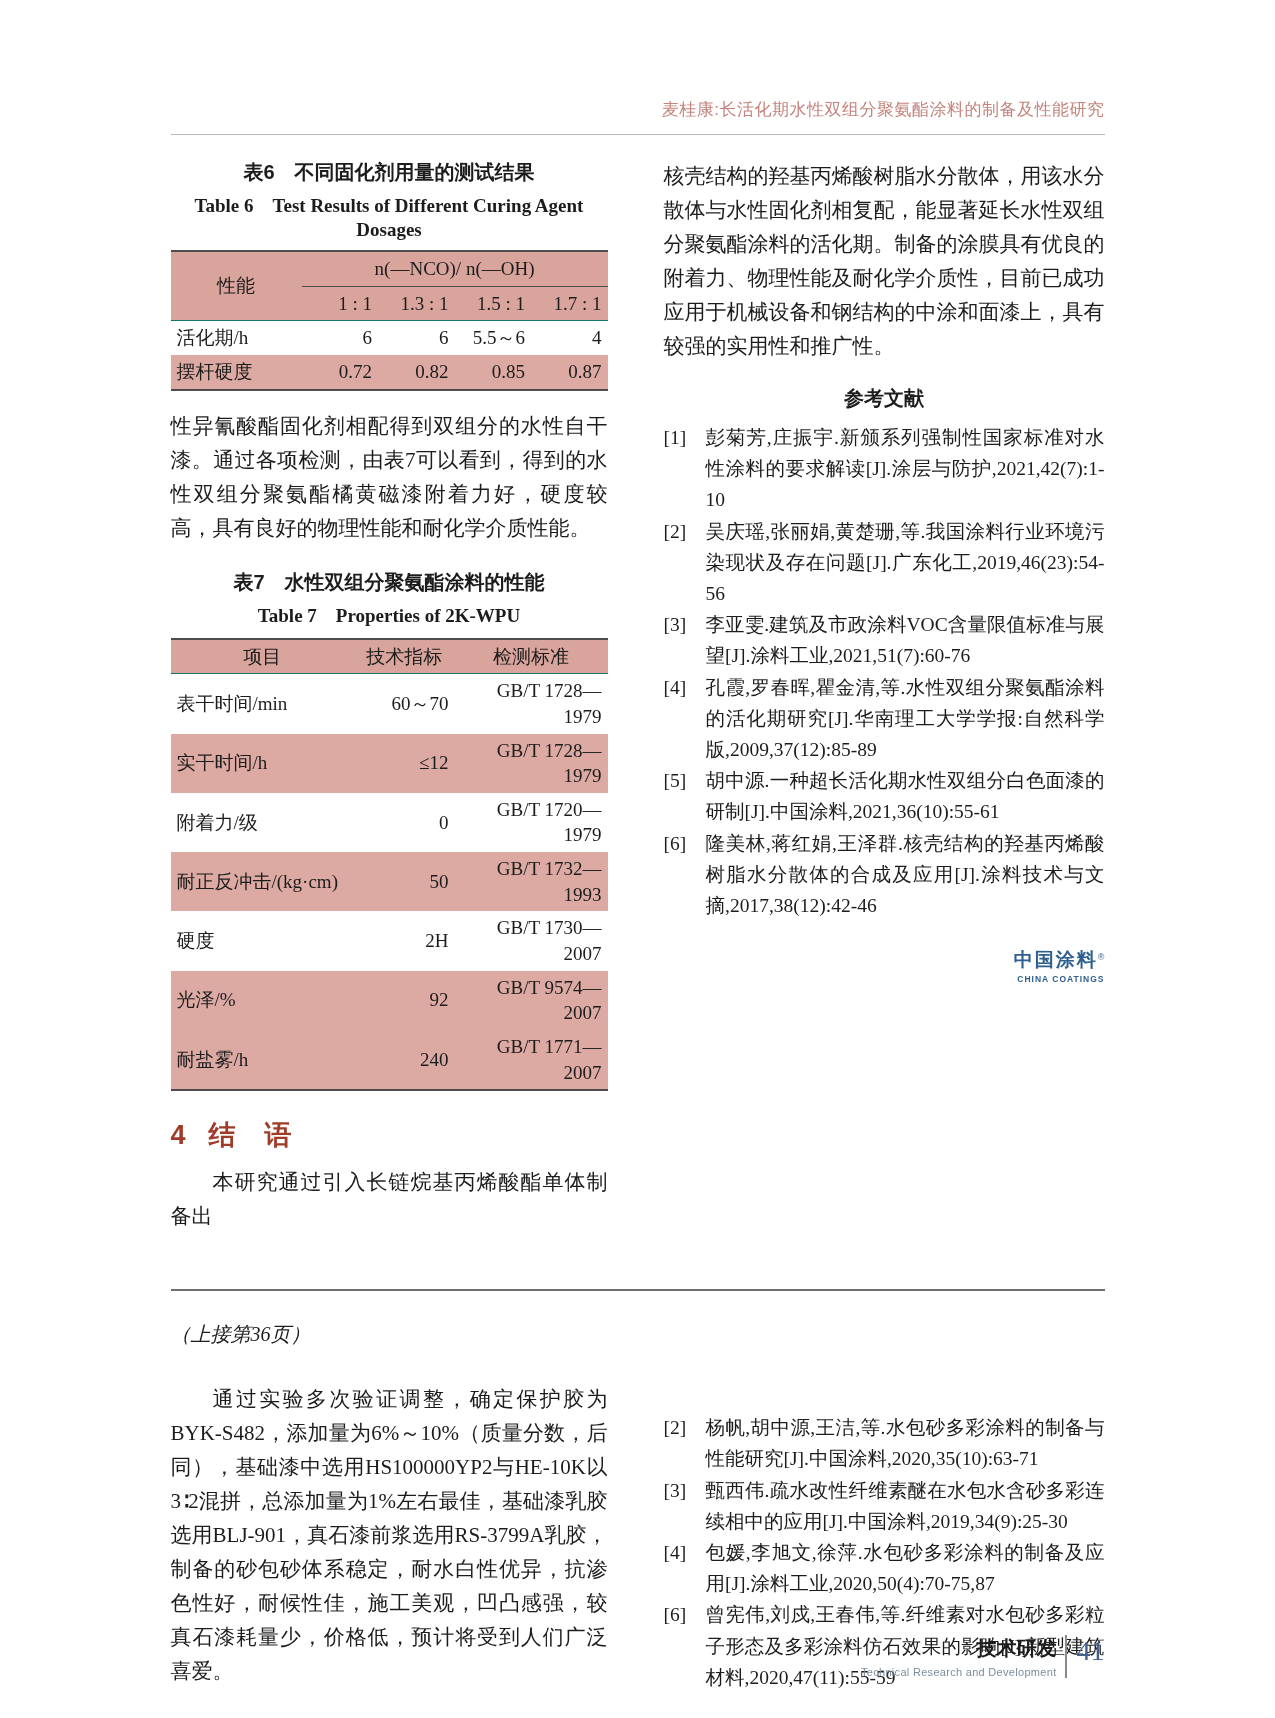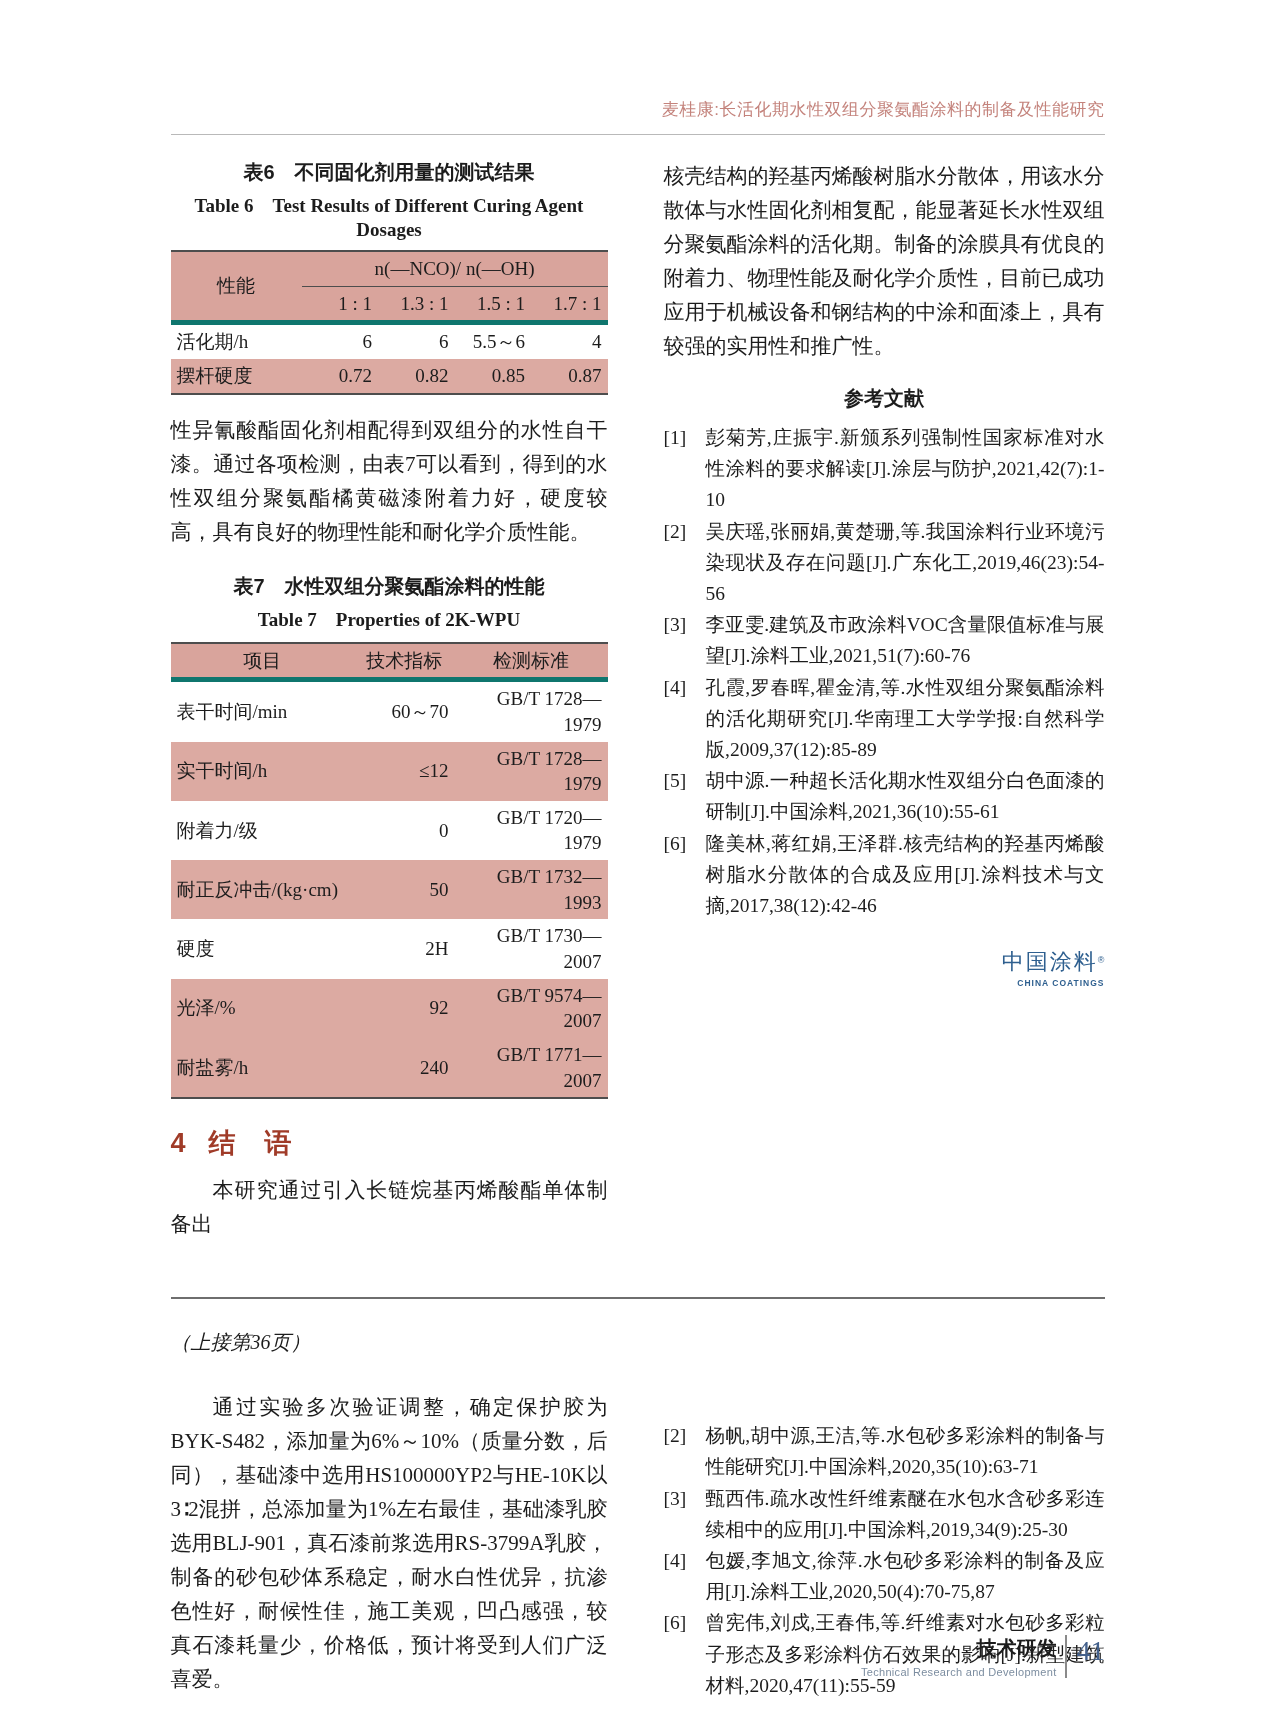--- a/index.html
+++ b/index.html
@@ -41,21 +41,21 @@
 
   
   table.tbl {
     width:100%; border-collapse:collapse;
     font-size:19px; line-height:1.35;
     border-top:2px solid #4d4d4d; border-bottom:2px solid #4d4d4d;
   }
   table.tbl th, table.tbl td { padding:4px 6px; font-weight:normal; }
   .hdr-bg { background:#d9a49c; }
   tr.row-pink td { background:#dcaaa2; }
-  table.tbl thead { border-bottom:5px solid #0f766e; }
+  table.tbl thead { border-bottom:1px solid #0f766e; }
   th.group-span { border-bottom:1px solid #4d4d4d; text-align:center; }
   th.perf-col { text-align:center; vertical-align:middle; }
   td.val, th.val { text-align:right; }
   td.lbl { text-align:left; padding-left:14px; }
   .t6 col.c0 { width:30%; } .t6 col.cv { width:17.5%; }
   .t7 col.c0 { width:42%; } .t7 col.c1 { width:23%; } .t7 col.c2 { width:35%; }
   .t7 th { text-align:center; }
 
   
   .para {
@@ -77,21 +77,21 @@
     font-family:"Liberation Sans", sans-serif;
     font-weight:bold; font-size:20px; text-align:center;
     margin:22px 0 10px 0;
   }
   .ref-item { display:flex; font-size:19.5px; line-height:1.6; text-align:justify; }
   .ref-num { flex:0 0 42px; }
   .ref-text { flex:1 1 auto; min-width:0; }
 
   
   .logo-block { text-align:right; font-family:"Liberation Sans", sans-serif; color:#2e5f8f; }
-  .logo-zh { font-size:22px; font-weight:normal; letter-spacing:2px; }
+  .logo-zh { font-size:19px; font-weight:bold; letter-spacing:2px; }
   .logo-reg { font-size:9px; vertical-align:super; }
   .logo-en { font-size:8.5px; font-weight:bold; letter-spacing:1px; margin-top:1px; }
 
   
   .article-divider { border:none; border-top:2px solid #6e6e6e; margin-top:56px; }
   .continuation {
     margin-top:30px; font-size:20px; font-style:italic;
     font-family:"Liberation Serif", serif;
   }
 

